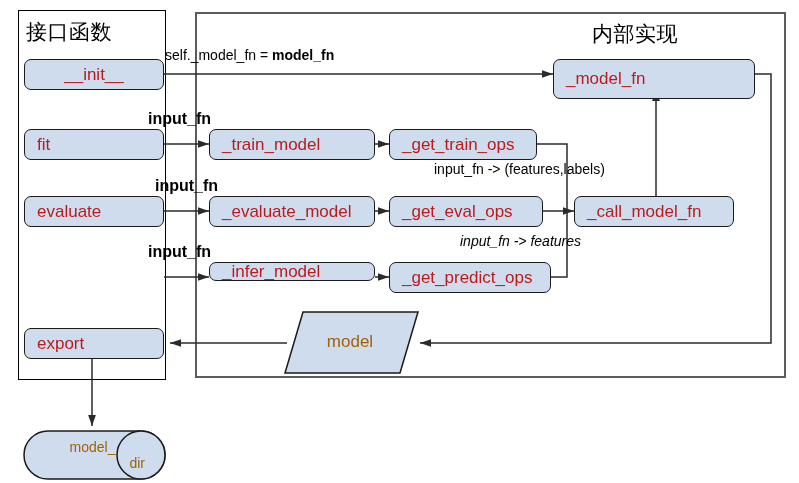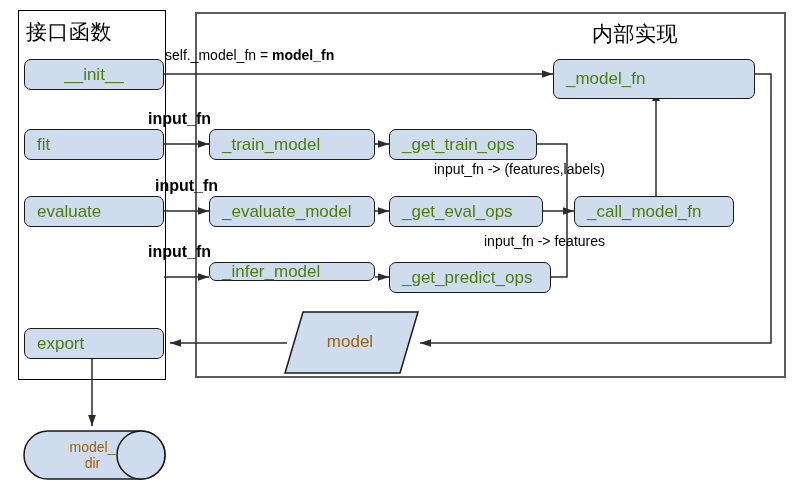--- a/index.html
+++ b/index.html
@@ -46,21 +46,21 @@
   }
   .node {
     position: absolute;
     box-sizing: border-box;
     background: #cfdcee;
     border: 1.4px solid #1a1a1a;
     border-radius: 7px;
     display: flex;
     align-items: center;
     font-size: 17px;
-    color: #4d7c0f;
+    color: #b91c1c;
     white-space: nowrap;
   }
   .node.center-text {
     justify-content: center;
   }
   .node.left-text {
     justify-content: flex-start;
     padding-left: 12px;
   }
   .edge-label {
@@ -144,21 +144,21 @@
 
     <g>
       <path d="M48,431 L141,431 A24,24 0 0 1 141,479 L48,479 A24,24 0 0 1 48,431 Z" fill="#cfdcee" stroke="#1a1a1a" stroke-width="1.5"></path>
       <circle cx="141" cy="455" r="24" fill="#cfdcee" stroke="#1a1a1a" stroke-width="1.5"></circle>
     </g>
   </svg>
 
   <div class="shape-label" style="left:285px; top:332px; width:130px;">model</div>
 
   <div class="shape-label small" style="left:40px; top:439px; width:105px;">model_</div>
-  <div class="shape-label small" style="left:40px; top:455px; width:105px;">dir</div>
+  <div class="shape-label small" style="left:40px; top:455px; width:105px;text-align:right;">dir</div>
 
   <div class="node center-text" style="left:24px; top:59px; width:140px; height:31px;">__init__</div>
   <div class="node left-text" style="left:24px; top:129px; width:140px; height:31px;">fit</div>
   <div class="node left-text" style="left:24px; top:196px; width:140px; height:31px;">evaluate</div>
   <div class="node left-text" style="left:24px; top:328px; width:140px; height:31px;">export</div>
 
   <div class="node left-text" style="left:553px; top:59px; width:202px; height:40px;">_model_fn</div>
 
   <div class="node left-text" style="left:209px; top:129px; width:166px; height:31px;">_train_model</div>
   <div class="node left-text" style="left:209px; top:196px; width:166px; height:31px;">_evaluate_model</div>
@@ -170,15 +170,15 @@
 
   <div class="node left-text" style="left:574px; top:196px; width:160px; height:31px;">_call_model_fn</div>
 
   <div class="edge-label" style="left:165px; top:47px;"><span>self._model_fn = </span><span class="em">model_fn</span></div>
 
   <div class="edge-label bold" style="left:148px; top:110px;">input_fn</div>
   <div class="edge-label bold" style="left:155px; top:177px;">input_fn</div>
   <div class="edge-label bold" style="left:148px; top:243px;">input_fn</div>
 
   <div class="edge-label" style="left:434px; top:161px;">input_fn -&gt; (features,labels)</div>
-  <div class="edge-label" style="left:484px; top:233px;">input_fn -&gt; features</div>
+  <div class="edge-label" style="left:460px; top:233px;font-style:italic;">input_fn -&gt; features</div>
 
 </div>
 
 </body></html>

